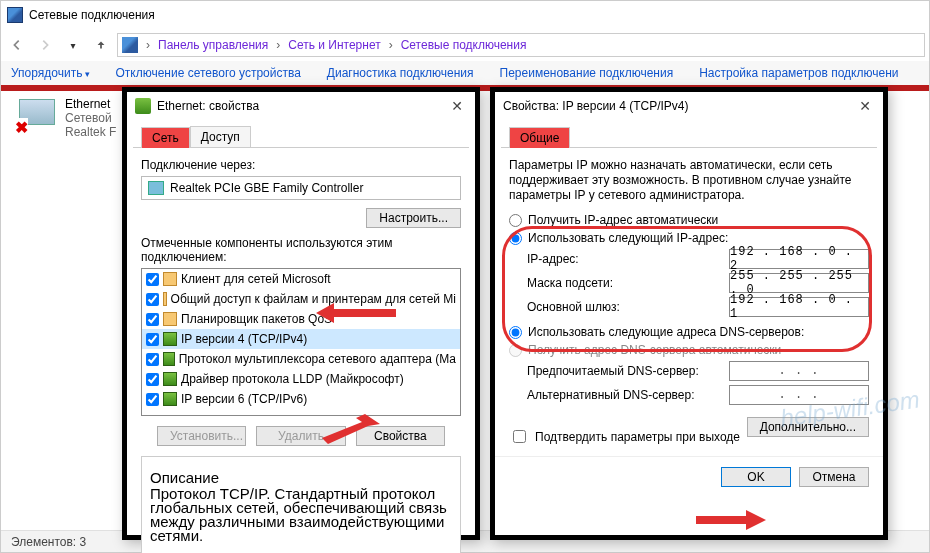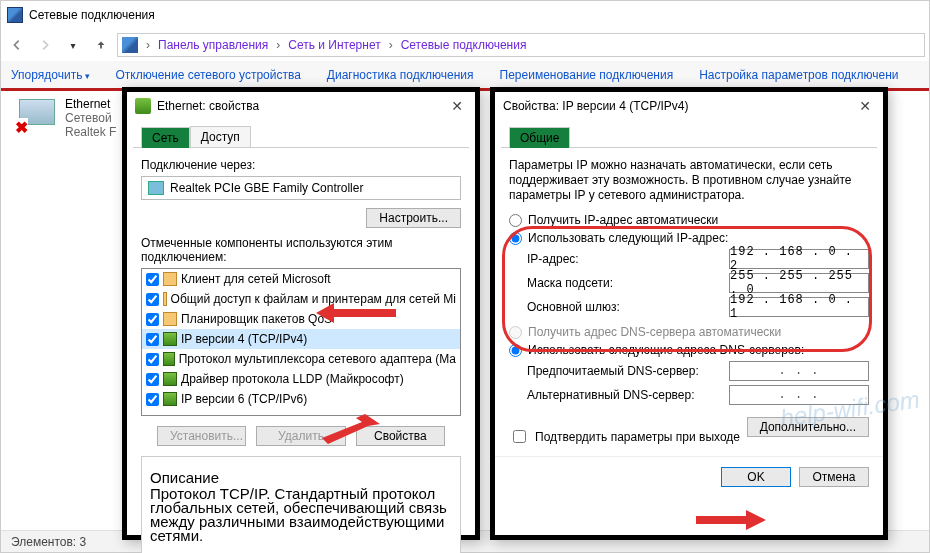--- a/index.html
+++ b/index.html
@@ -44,21 +44,21 @@
   }
   .addr .a-icon {
     width: 16px; height: 16px;
     background: linear-gradient(135deg,#4a90d9 40%,#2c5aa0 60%);
   }
   .crumb { color: #6d28d9; }
   .crumb-sep { color: #666; padding: 0 4px; }
   .cmdbar {
     height: 30px; display: flex; align-items: center;
     padding: 0 10px; gap: 26px;
-    border-bottom: 3px solid #b91c1c;
+    border-bottom: 6px solid #b91c1c;
     background: #f7f7f7;
   }
   .cmd { color: #15c; cursor: pointer; font-size: 12px; }
   .cmd.first::after { content: " ▾"; font-size: 9px; color: #15c; }
   .content-area {
     position: absolute; top: 92px; left: 0; right: 0; bottom: 22px;
     background: #fff;
   }
   .eth-item {
     position: absolute; top: 4px; left: 18px;
@@ -112,21 +112,21 @@
     display: flex; padding: 4px 8px 0; gap: 0;
     border-bottom: 1px solid #ccc;
     margin: 2px 6px 0;
   }
   .tab {
     padding: 3px 10px; border: 1px solid #ccc;
     border-bottom: none; background: #f5f5f5;
     font-size: 12px; margin-right: 0; cursor: pointer;
     position: relative;
   }
-  .tab.active { background: #15803d; z-index: 2; top: 1px; }
+  .tab.active { background: #ef4444; z-index: 2; top: 1px; }
   .dlg-body { padding: 10px 14px; }
   .conn-label { margin-bottom: 4px; }
   .conn-box {
     border: 1px solid #bbb; padding: 4px 6px;
     display: flex; align-items: center; gap: 6px;
     background: #fff;
   }
   .conn-box .ci {
     width: 16px; height: 14px;
     background: #7abedb; border: 1px solid #3a8;
@@ -396,27 +396,27 @@
       <div class="ip-row">
         <label>Маска подсети:</label>
         <div class="ip-input">255 . 255 . 255 .  0</div>
       </div>
       <div class="ip-row">
         <label>Основной шлюз:</label>
         <div class="ip-input">192 . 168 .  0  .  1</div>
       </div>
     </div>
 
+    <div class="radio-row">
+      <input type="radio" name="dnsmode" checked="" style="">
+      <span>Использовать следующие адреса DNS-серверов:</span>
+    </div>
     <div class="radio-row dis">
       <input type="radio" name="dnsmode" disabled="" style="">
       <span>Получить адрес DNS-сервера автоматически</span>
-    </div>
-    <div class="radio-row">
-      <input type="radio" name="dnsmode" checked="" style="">
-      <span>Использовать следующие адреса DNS-серверов:</span>
     </div>
     <div class="ip-block">
       <div class="ip-row">
         <label>Предпочитаемый DNS-сервер:</label>
         <div class="ip-input empty"> .       .       . </div>
       </div>
       <div class="ip-row">
         <label>Альтернативный DNS-сервер:</label>
         <div class="ip-input empty"> .       .       . </div>
       </div>

